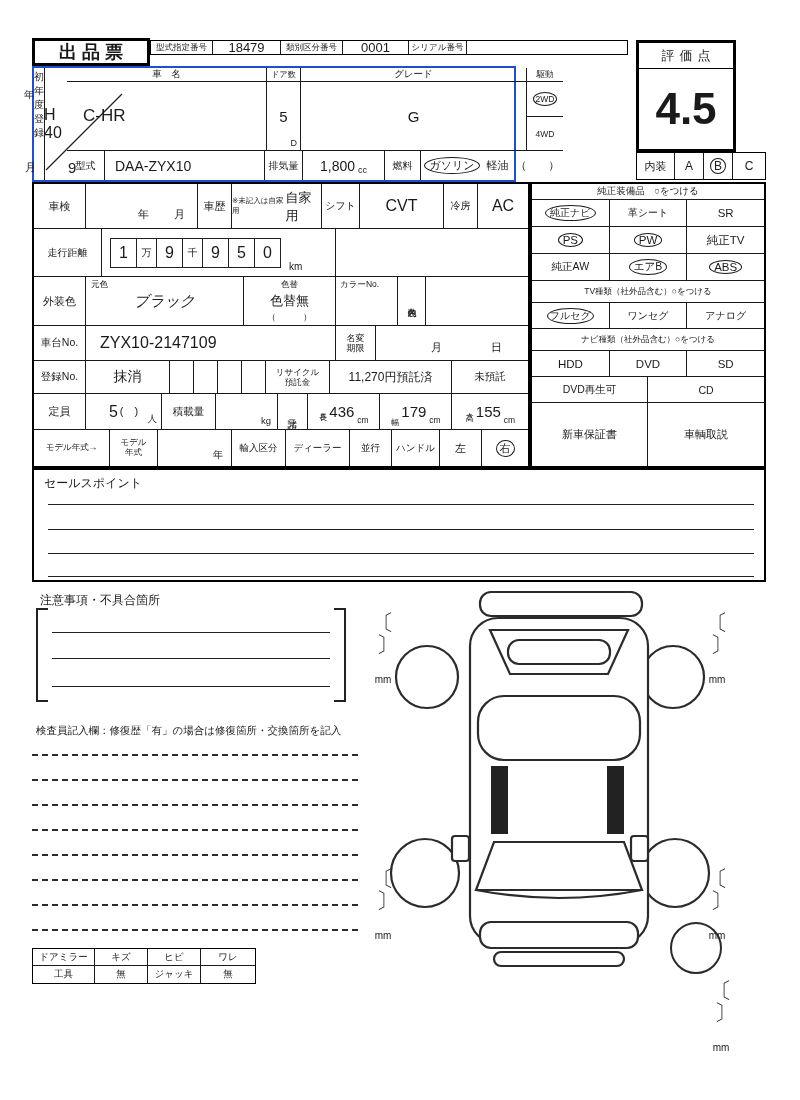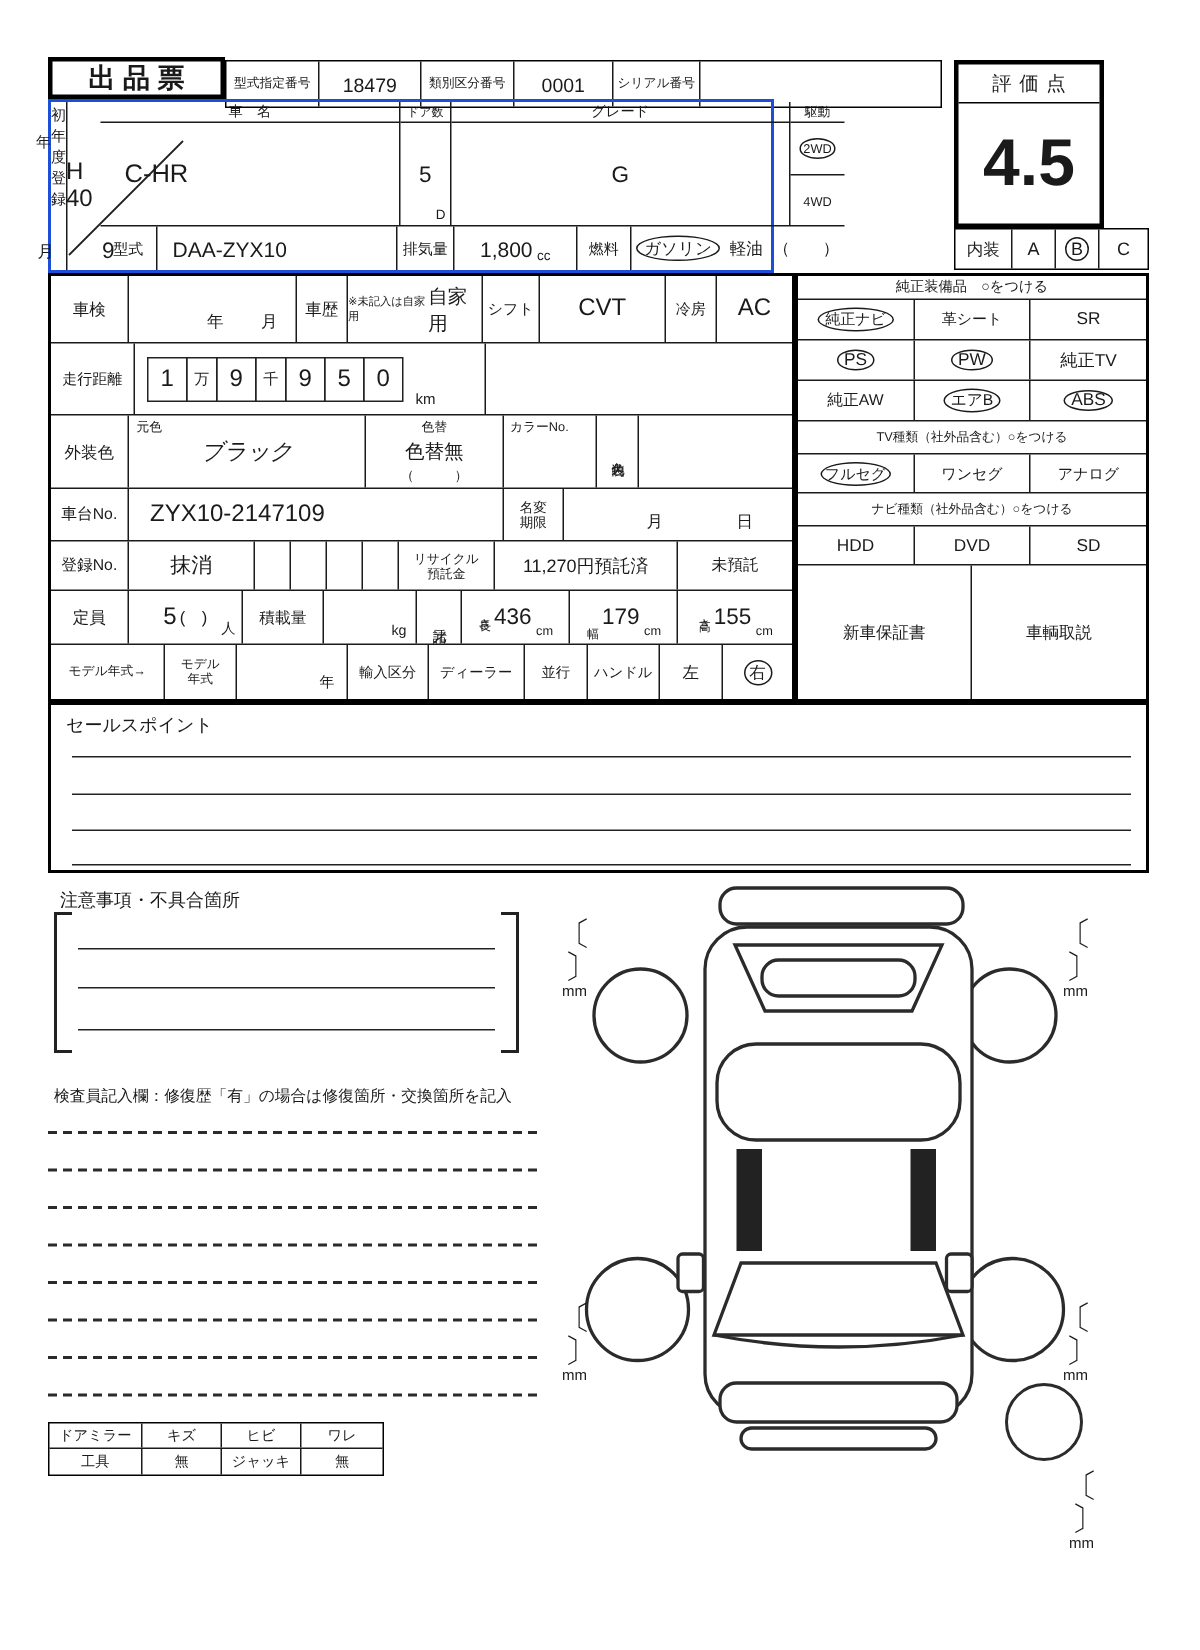--- a/index.html
+++ b/index.html
@@ -16,21 +16,21 @@
   .lrow.last{border-bottom:none;}
   .circ{border:1.5px solid #1a1a1a;border-radius:50%;padding:0 4px;display:inline-block;}
   .vtext{writing-mode:vertical-rl;text-orientation:upright;line-height:1;}
   .hline{position:absolute;border-bottom:1.5px solid #222;height:0;}
   .dline{position:absolute;border-bottom:2px dashed #2b2b2b;height:0;}
   .f8{font-size:8px}.f85{font-size:8.5px}.f9{font-size:9px}.f95{font-size:9.5px}
   .f10{font-size:10px}.f105{font-size:10.5px}.f11{font-size:11px}
   .f12{font-size:12px}.f13{font-size:13px}.f14{font-size:14px}.f15{font-size:15px}
   .f16{font-size:16px}.f17{font-size:17px}
   .titlebox{left:32px;top:38px;width:118px;height:28px;border:3px solid #000;display:flex;align-items:center;justify-content:center;font-size:18px;font-weight:bold;}
-  .topstrip{left:150px;top:40px;width:478px;height:32px;border:1.5px solid #000;}
+  .topstrip{left:150px;top:40px;width:478px;height:15px;border:1.5px solid #000;}
   .scorebox{left:636px;top:40px;width:100px;height:112px;border:3px solid #000;display:flex;flex-direction:column;}
   .scorelabel{height:26px;border-bottom:1.5px solid #000;display:flex;align-items:center;justify-content:center;font-size:13px;letter-spacing:5px;padding-left:5px;}
   .scoreval{flex:1;display:flex;align-items:center;justify-content:center;font-size:44px;font-weight:bold;}
   .intstrip{left:636px;top:152px;width:130px;height:28px;border:1.5px solid #000;}
   .topform{left:32px;top:66px;width:484px;height:116px;border:2px solid #1d4ed8;gap:22px;}
   .regcol{width:98px;border-right:1px solid #1a1a1a;position:relative;}
   .lbody{left:32px;top:182px;width:498px;height:286px;border:2px solid #000;display:flex;flex-direction:column;}
   .rbody{left:530px;top:182px;width:236px;height:286px;border:2px solid #000;display:flex;flex-direction:column;}
   .salesbox{left:32px;top:468px;width:734px;height:114px;border:2px solid #000;}
   .dbox{width:27px;height:30px;border:1px solid #222;margin-left:-1px;display:flex;align-items:center;justify-content:center;font-size:16px;}
@@ -42,21 +42,21 @@
   .dimval{font-size:15px;margin:0 3px;}
   .dimunit{font-size:8.5px;align-self:flex-end;margin-bottom:4px;}
   .bracket{width:12px;height:94px;border-top:2px solid #222;border-bottom:2px solid #222;}
   .bracket.l{border-left:2px solid #222;}
   .bracket.r{border-right:2px solid #222;}
   .mirtable{left:32px;top:948px;width:224px;height:36px;border:1.5px solid #000;display:flex;flex-direction:column;}
   .mt{font-size:9.5px;}
   .tread{width:50px;text-align:center;}
   .bk{font-size:22px;line-height:1;display:inline-block;}
   .bk + .bk{margin-left:8px;}
-  .tmm{font-size:10px;margin-top:0;}
+  .tmm{font-size:10px;margin-top:18px;}
   .sparetire{left:670px;top:922px;width:52px;height:52px;border:2.5px solid #2b2b2b;border-radius:50%;}
 </style>
 </head>
 <body>
 
 <div class="page">
 
   <div class="abs titlebox">
     <span>出 品 票</span>
   </div>
@@ -154,21 +154,21 @@
         <span style="font-size:7.5px">※未記入は自家用</span>
         <span class="f13" style="margin-top:1px">自家用</span>
       </div>
       <div class="cell f10" style="width:38px">シフト</div>
       <div class="cell f16" style="width:84px">CVT</div>
       <div class="cell f10" style="width:34px">冷房</div>
       <div class="cell last f16" style="flex:1">AC</div>
     </div>
 
     <div class="flex lrow" style="height:48px">
-      <div class="cell f10" style="width:56px">走行距離</div>
+      <div class="cell f10" style="width:68px">走行距離</div>
       <div class="cell" style="width:234px;justify-content:flex-start;padding-left:8px">
         <div class="flex">
           <div class="dbox">1</div>
           <div class="dbox u">万</div>
           <div class="dbox">9</div>
           <div class="dbox u">千</div>
           <div class="dbox">9</div>
           <div class="dbox">5</div>
           <div class="dbox">0</div>
         </div>
@@ -307,20 +307,24 @@
           <span class="circ" style="font-size:10px;padding:0 2px">フルセグ</span>
         </div>
       <div class="cell eq" style="font-size:10px">ワンセグ</div>
       <div class="cell eq last" style="font-size:10px">アナログ</div>
     </div>
     <div class="lblband f85" style="height:22px">ナビ種類（社外品含む）○をつける</div>
     <div class="flex" style="height:26px;border-bottom:1px solid #1a1a1a">
       <div class="cell eq f11">HDD</div>
       <div class="cell eq f11">DVD</div>
       <div class="cell eq last f11">SD</div>
+    </div>
+    <div class="flex" style="height:26px;border-bottom:1px solid #1a1a1a">
+      <div class="cell f105" style="width:116px">DVD再生可</div>
+      <div class="cell last f105" style="flex:1">CD</div>
     </div>
     <div class="flex" style="flex:1">
       <div class="cell f11" style="width:116px">新車保証書</div>
       <div class="cell last f11" style="flex:1">車輌取説</div>
     </div>
   </div>
 
   <div class="abs salesbox">
     <span class="abs f12" style="top:5px;left:10px">セールスポイント</span>
     <div class="hline" style="left:14px;width:706px;top:34px"></div>

